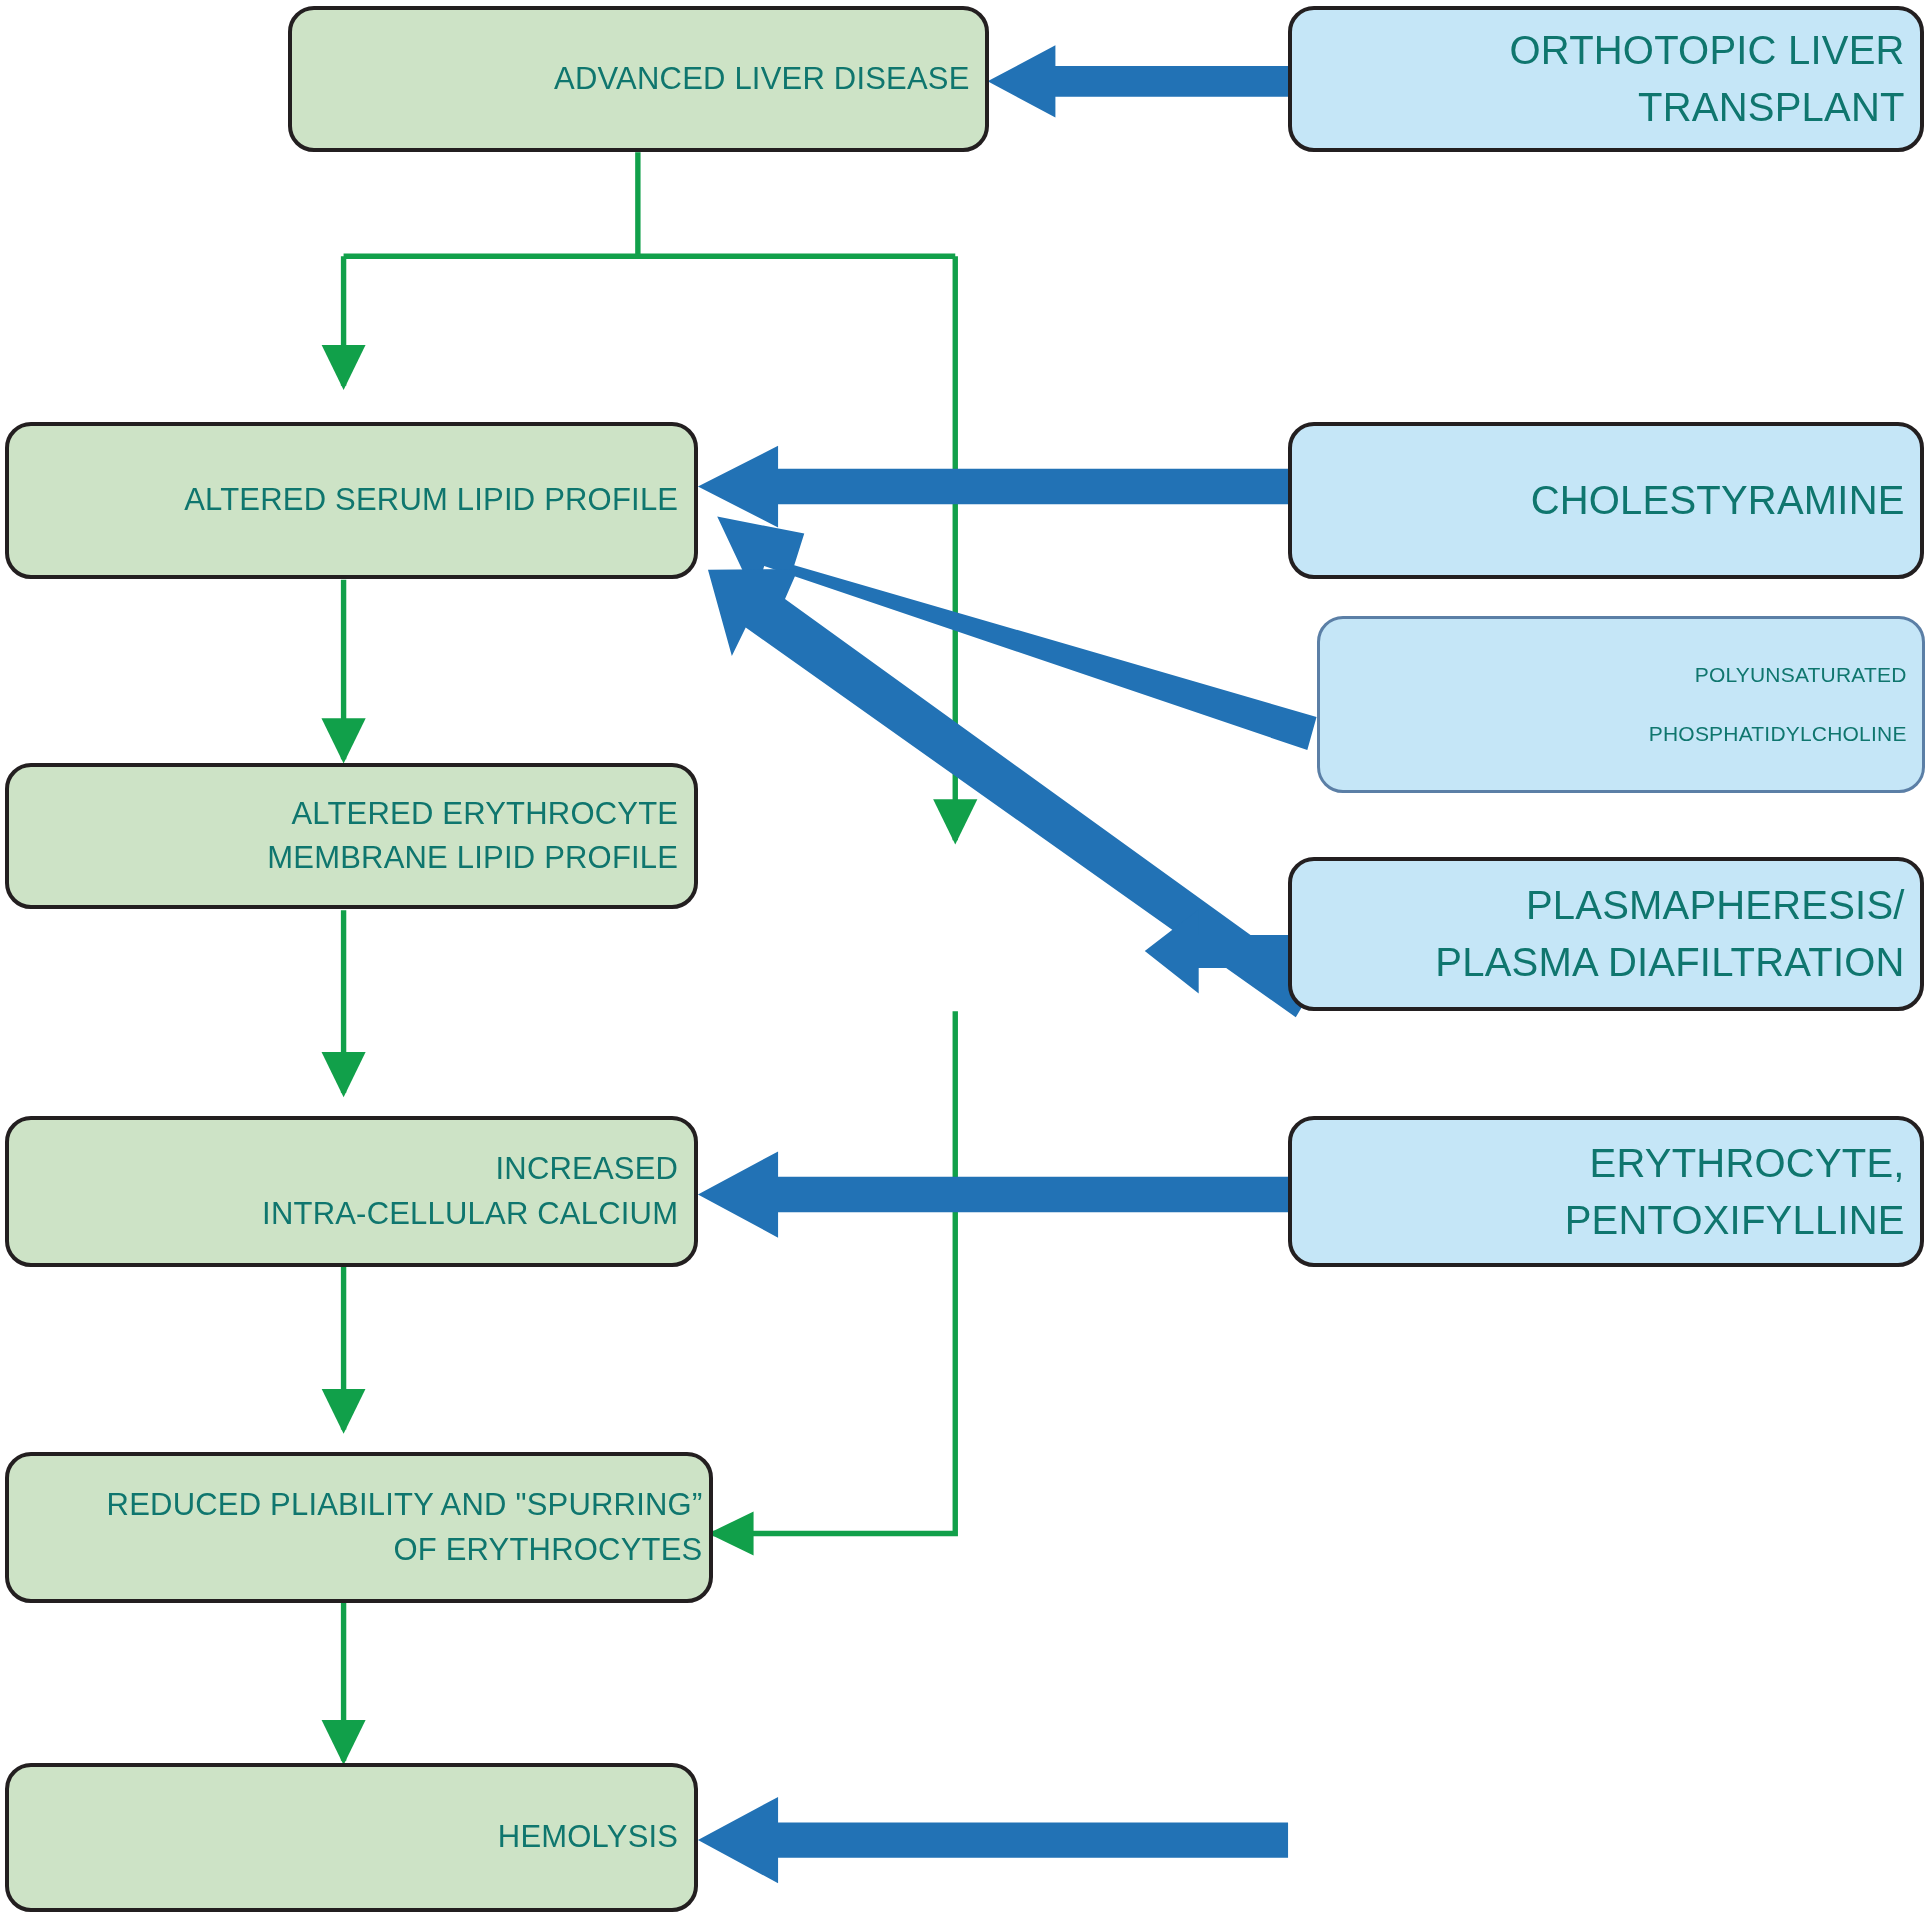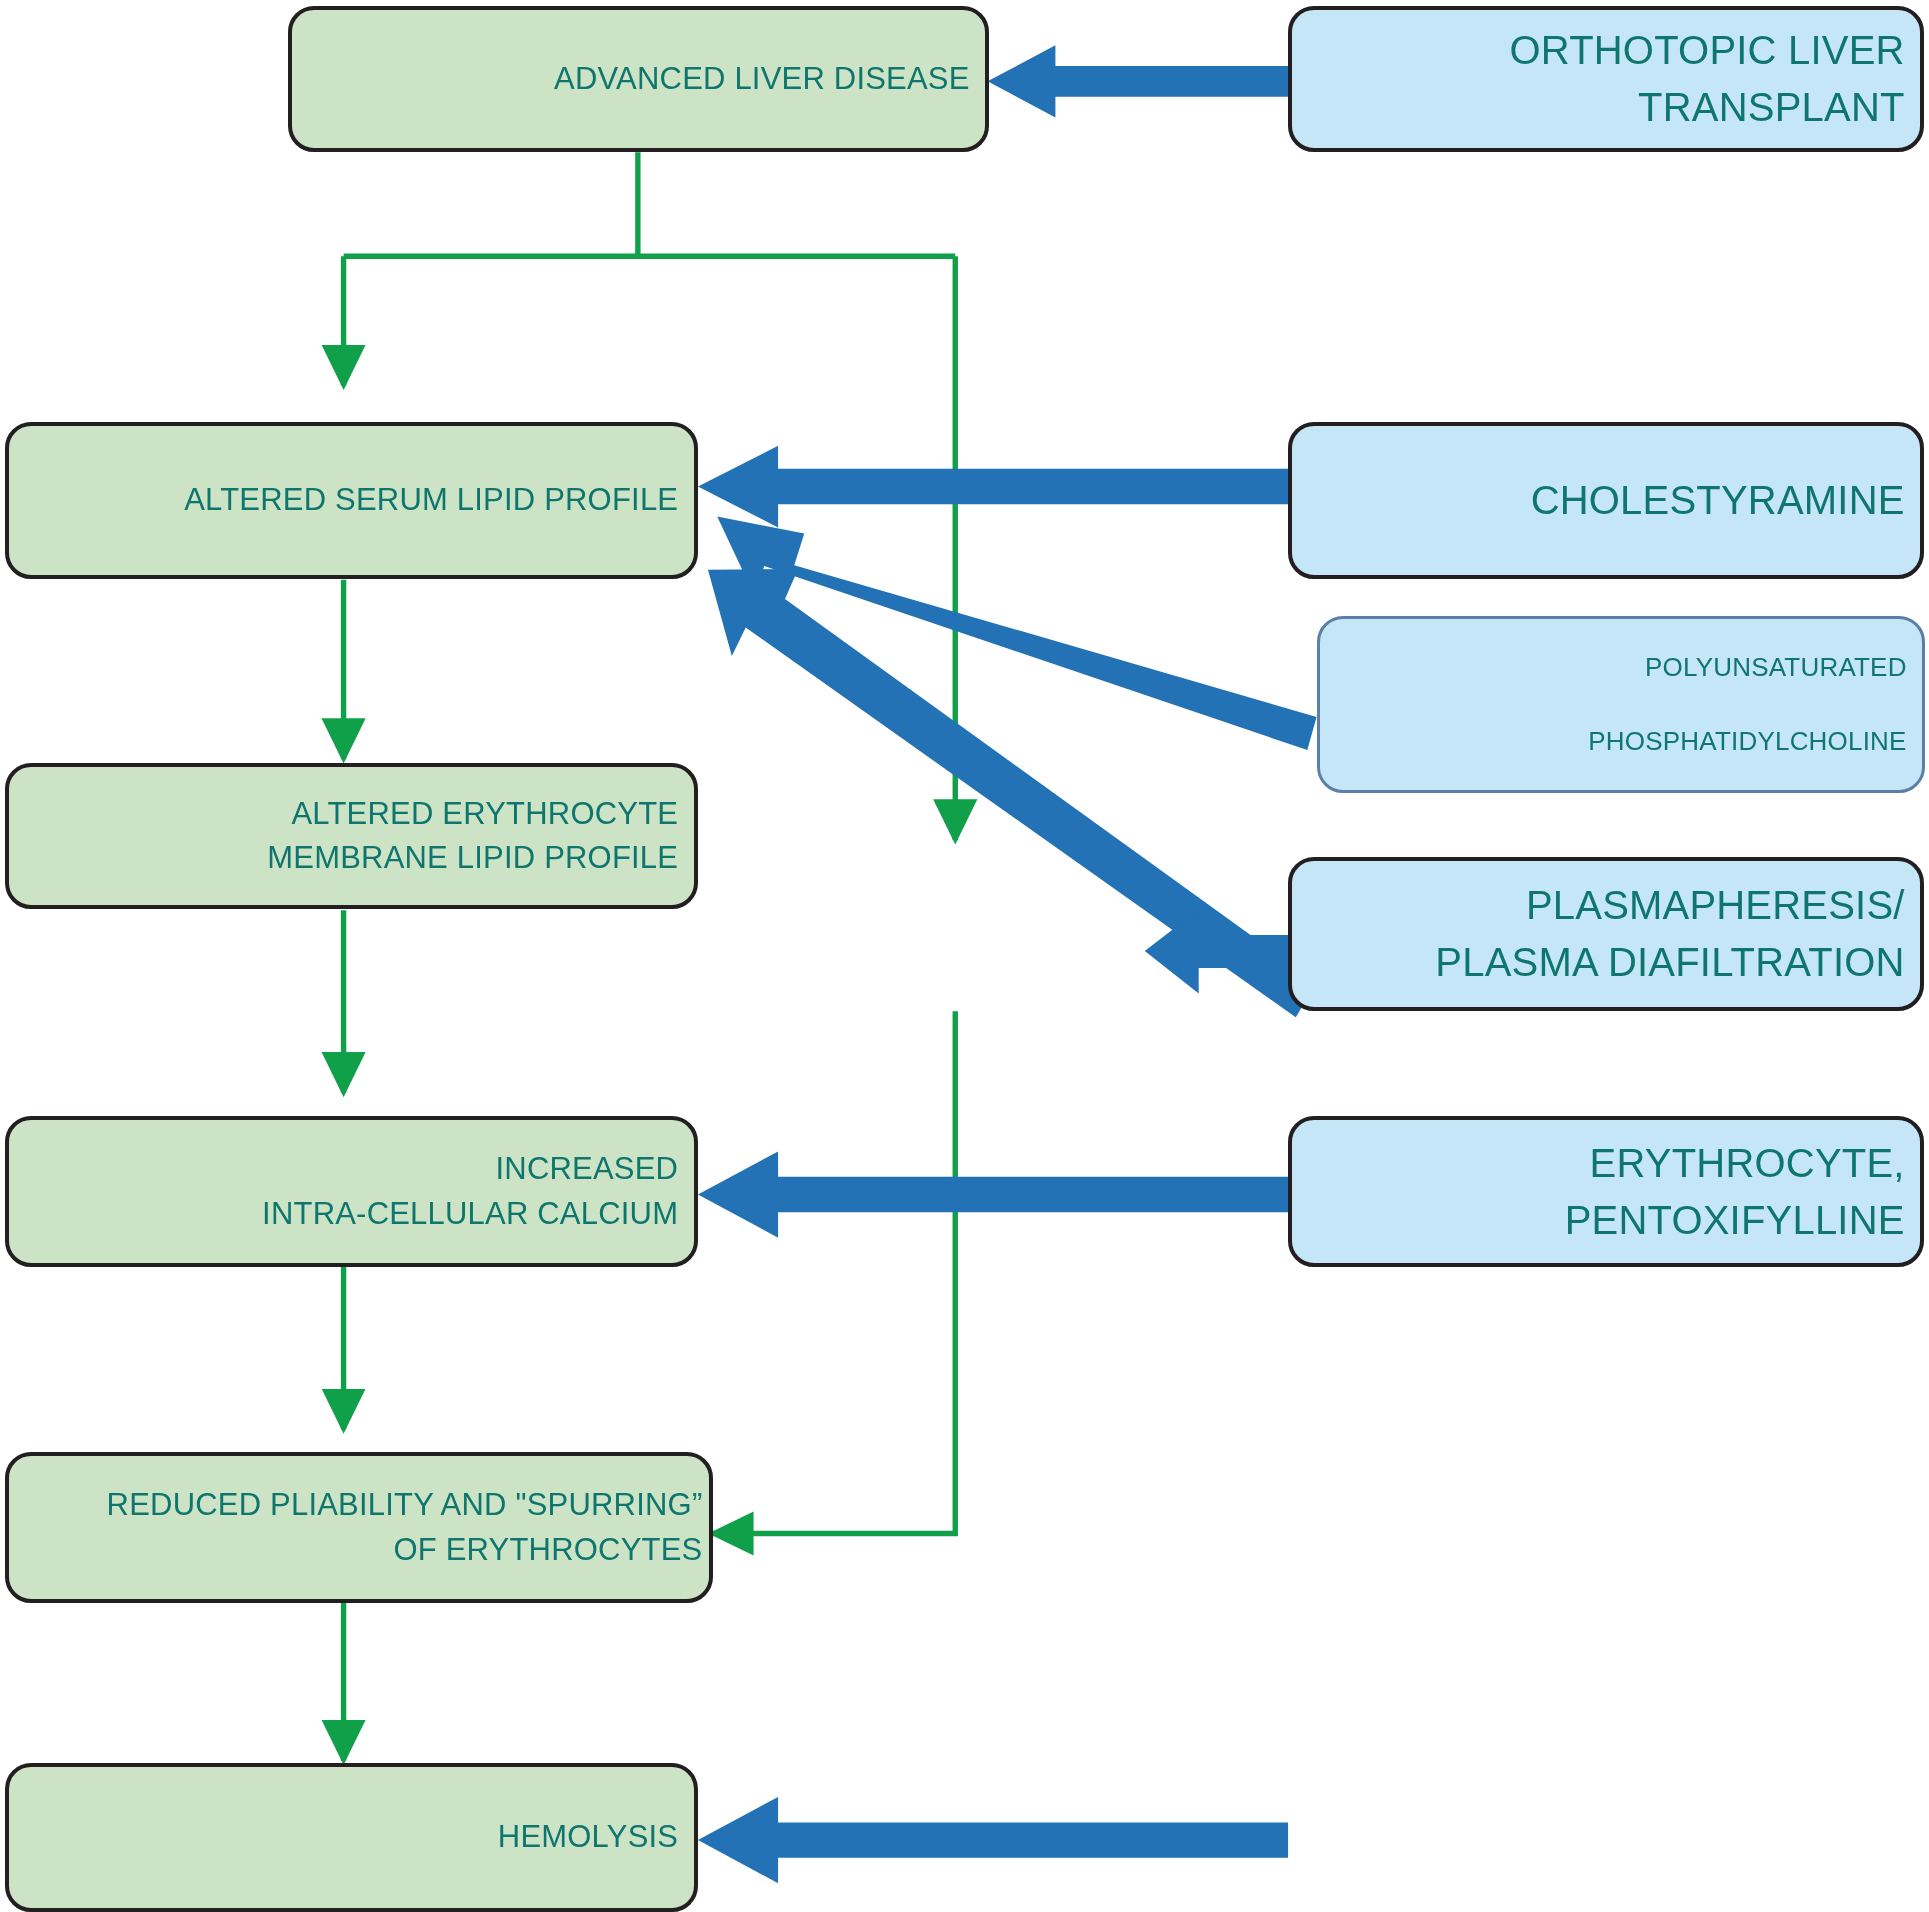--- a/index.html
+++ b/index.html
@@ -27,21 +27,21 @@
     font-size:31px;
   }
   .treat{
     background:#c5e6f7;
     border:4.6px solid #231f20;
     font-size:40px;
   }
   .treat-soft{
     background:#c5e6f7;
     border:3.9px solid #5b7fa6;
-    font-size:26px;
+    font-size:21px;
   }
 </style>
 </head>
 <body>
 
 <div id="stage">
 
   <svg id="edges" viewBox="0 0 2504 2482" aria-hidden="true">
     <defs>
       <marker id="gArrow" markerWidth="9" markerHeight="9" refX="7.6" refY="4.5" orient="auto" markerUnits="strokeWidth">

